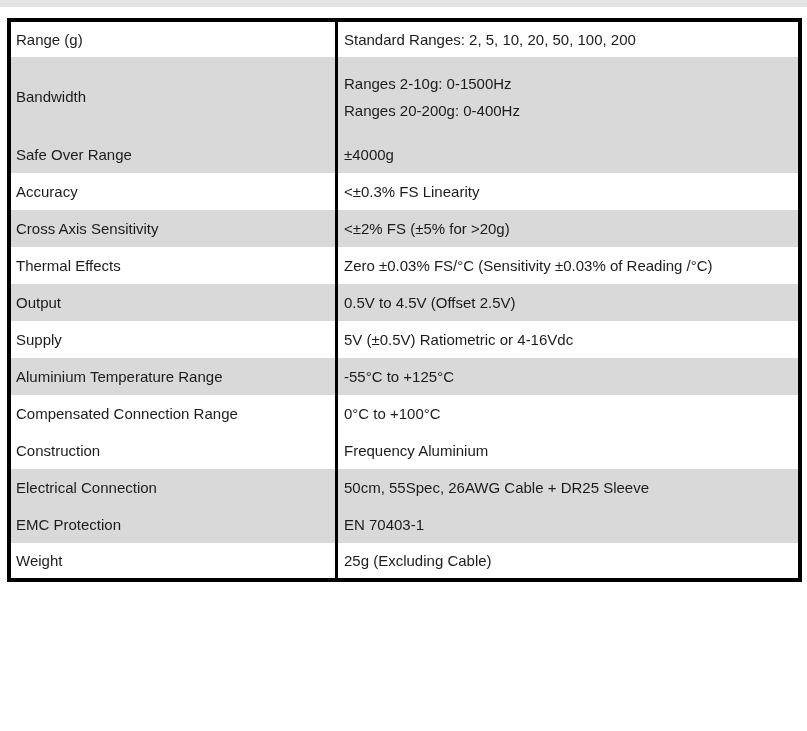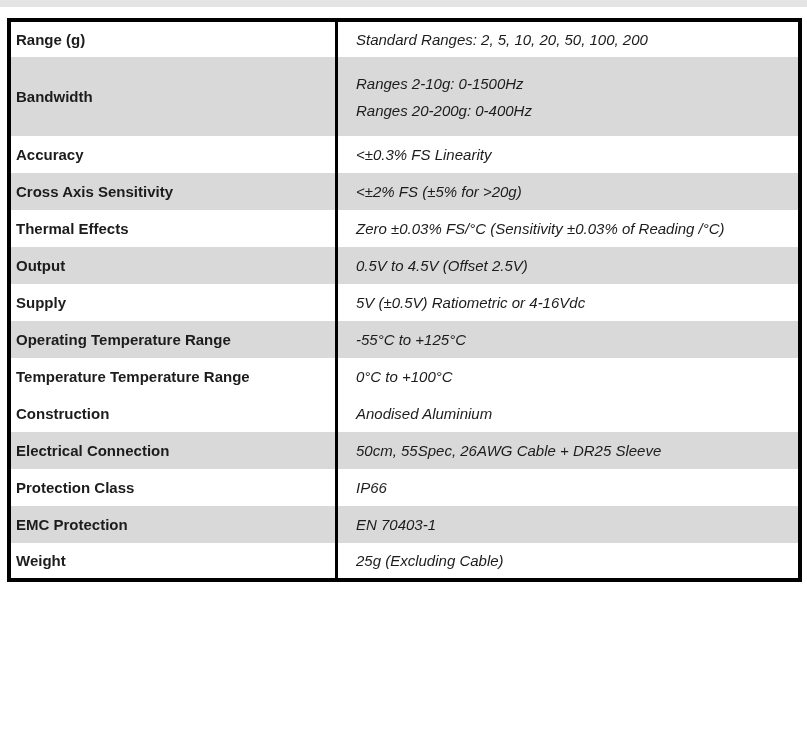--- a/index.html
+++ b/index.html
@@ -31,25 +31,24 @@
     vertical-align: middle;
     font-size: 15px;
     color: #1c1c1c;
     overflow: hidden;
     white-space: nowrap;
   }
   td.label-cell {
     width: 315px;
     border-right: 3px solid #000000;
     padding: 0 4px 0 5px;
-    font-weight: 700;
+    font-weight: 400;
   }
   td.value-cell {
-    padding: 0 4px 0 18px;
-    font-style: italic;
+    padding: 0 4px 0 6px;
   }
   .value-line {
     line-height: 27px;
   }
 </style>
 </head>
 <body>
 
 <div class="top-strip"></div>
 
@@ -59,20 +58,26 @@
         <td class="label-cell">Range (g)</td>
         <td class="value-cell">
           <div class="value-line">Standard Ranges: 2, 5, 10, 20, 50, 100, 200</div>
         </td>
       </tr>
       <tr class="spec-row shaded tall">
         <td class="label-cell">Bandwidth</td>
         <td class="value-cell">
           <div class="value-line">Ranges 2-10g: 0-1500Hz</div>
           <div class="value-line">Ranges 20-200g: 0-400Hz</div>
+        </td>
+      </tr>
+      <tr class="spec-row shaded">
+        <td class="label-cell">Safe Over Range</td>
+        <td class="value-cell">
+          <div class="value-line">±4000g</div>
         </td>
       </tr>
       <tr class="spec-row">
         <td class="label-cell">Accuracy</td>
         <td class="value-cell">
           <div class="value-line">&lt;±0.3% FS Linearity</div>
         </td>
       </tr>
       <tr class="spec-row shaded">
         <td class="label-cell">Cross Axis Sensitivity</td>
@@ -92,47 +97,41 @@
           <div class="value-line">0.5V to 4.5V (Offset 2.5V)</div>
         </td>
       </tr>
       <tr class="spec-row">
         <td class="label-cell">Supply</td>
         <td class="value-cell">
           <div class="value-line">5V (±0.5V) Ratiometric or 4-16Vdc</div>
         </td>
       </tr>
       <tr class="spec-row shaded">
-        <td class="label-cell">Operating Temperature Range</td>
+        <td class="label-cell">Aluminium Temperature Range</td>
         <td class="value-cell">
           <div class="value-line">-55°C to +125°C</div>
         </td>
       </tr>
       <tr class="spec-row">
-        <td class="label-cell">Temperature Temperature Range</td>
+        <td class="label-cell">Compensated Connection Range</td>
         <td class="value-cell">
           <div class="value-line">0°C to +100°C</div>
         </td>
       </tr>
       <tr class="spec-row">
         <td class="label-cell">Construction</td>
         <td class="value-cell">
-          <div class="value-line">Anodised Aluminium</div>
+          <div class="value-line">Frequency Aluminium</div>
         </td>
       </tr>
       <tr class="spec-row shaded">
         <td class="label-cell">Electrical Connection</td>
         <td class="value-cell">
           <div class="value-line">50cm, 55Spec, 26AWG Cable + DR25 Sleeve</div>
-        </td>
-      </tr>
-      <tr class="spec-row">
-        <td class="label-cell">Protection Class</td>
-        <td class="value-cell">
-          <div class="value-line">IP66</div>
         </td>
       </tr>
       <tr class="spec-row shaded">
         <td class="label-cell">EMC Protection</td>
         <td class="value-cell">
           <div class="value-line">EN 70403-1</div>
         </td>
       </tr>
       <tr class="spec-row">
         <td class="label-cell">Weight</td>

